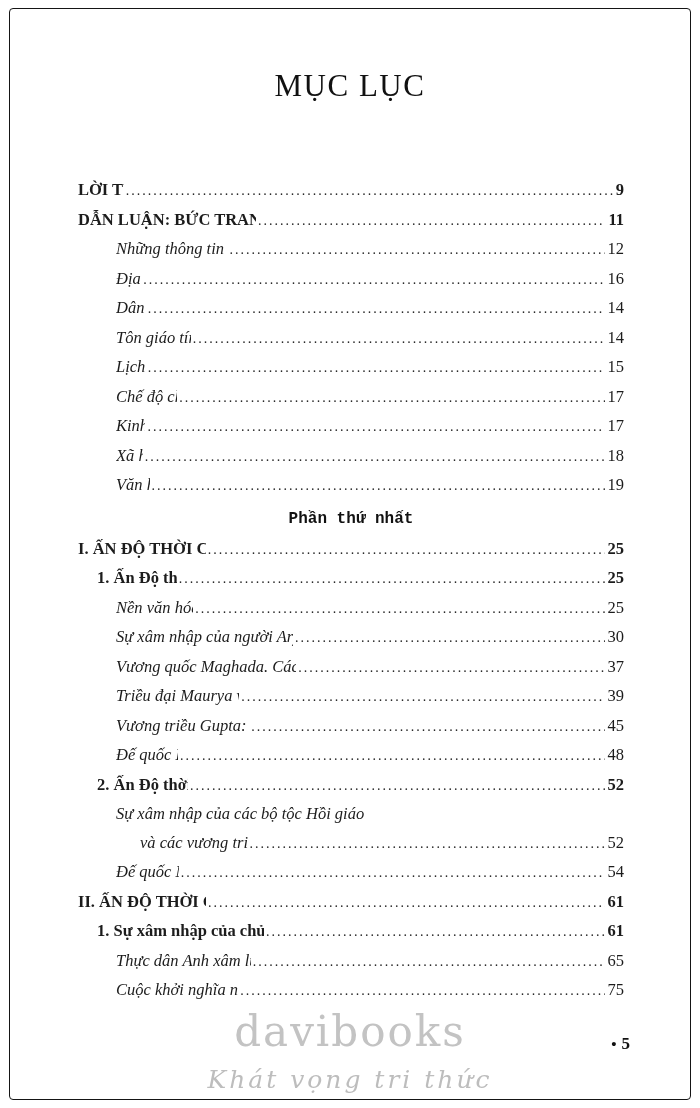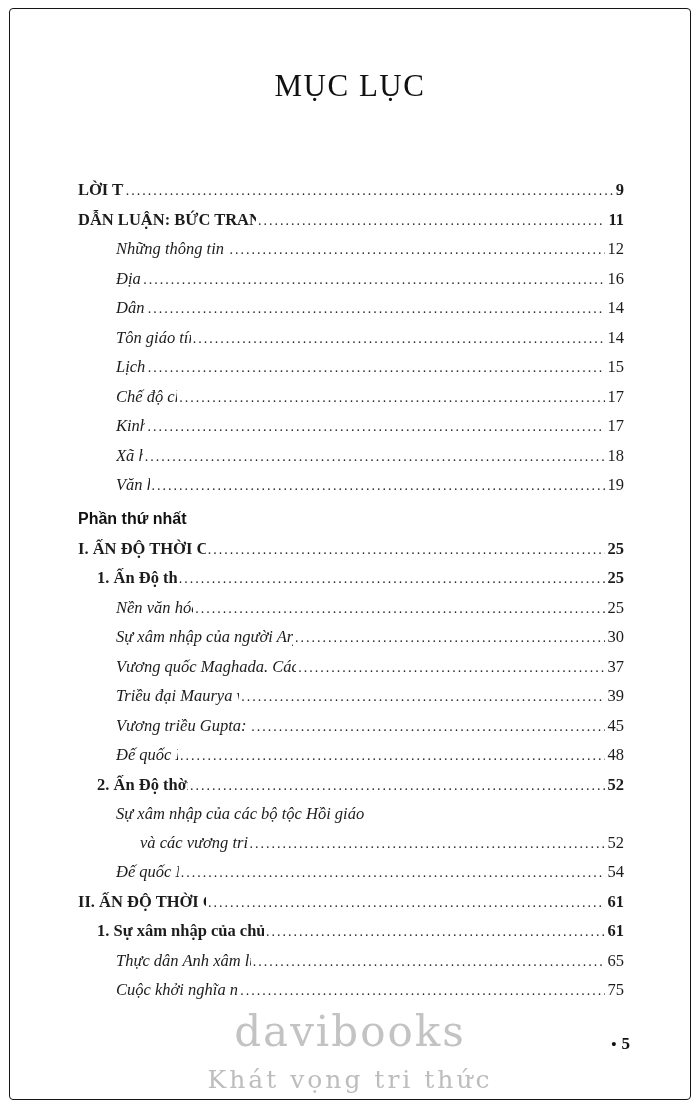--- a/index.html
+++ b/index.html
@@ -55,21 +55,22 @@
     font-size: 14px;
     letter-spacing: 2px;
   }
   .row .pg { flex: 0 0 auto; font-style: normal; }
   .row.h1 { font-weight: bold; }
   .row.h2 { font-weight: bold; padding-left: 19px; }
   .row.it { font-style: italic; padding-left: 38px; }
   .row.it .pg, .row.it2 .pg { font-weight: normal; }
   .row.it2 { font-style: italic; padding-left: 62px; }
   .section {
-    font-family: Liberation Sans, sans-serif;
+    text-align: center;
+    font-family: Liberation Mono, monospace;
     font-weight: bold;
     margin: 7px 0 5px 0;
     color: #111;
   }
   .section .l1 { font-size: 16px; line-height: 22px; }
   .section .l2 { font-size: 17px; line-height: 24px; letter-spacing: 0.3px; }
   .watermark {
     position: absolute;
     left: 0; right: 0;
     bottom: 12px;
@@ -82,20 +83,21 @@
     line-height: 64px;
     color: #c3c3c3;
     letter-spacing: 2px;
   }
   .wm2 {
     font-family: "DejaVu Serif", serif;
     font-size: 25px;
     line-height: 32px;
     color: #bdbdbd;
     letter-spacing: 3px;
+    font-style: italic;
   }
   .pageno {
     position: absolute;
     right: 70px;
     bottom: 54px;
     font-size: 17px;
     font-weight: bold;
     color: #111;
   }
   .pageno .bullet { font-size: 15px; margin-right: 5px; }

